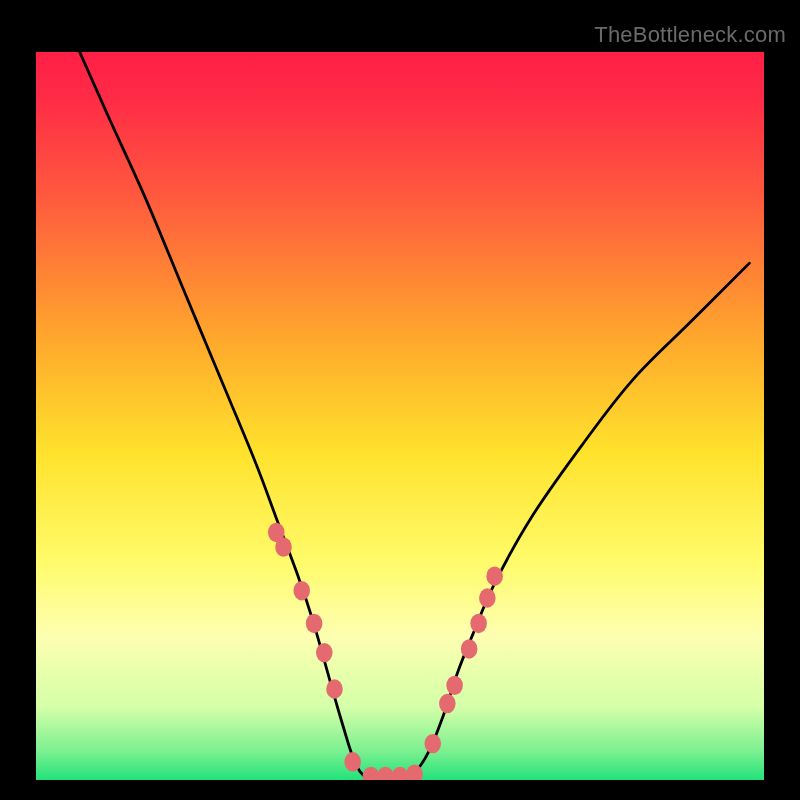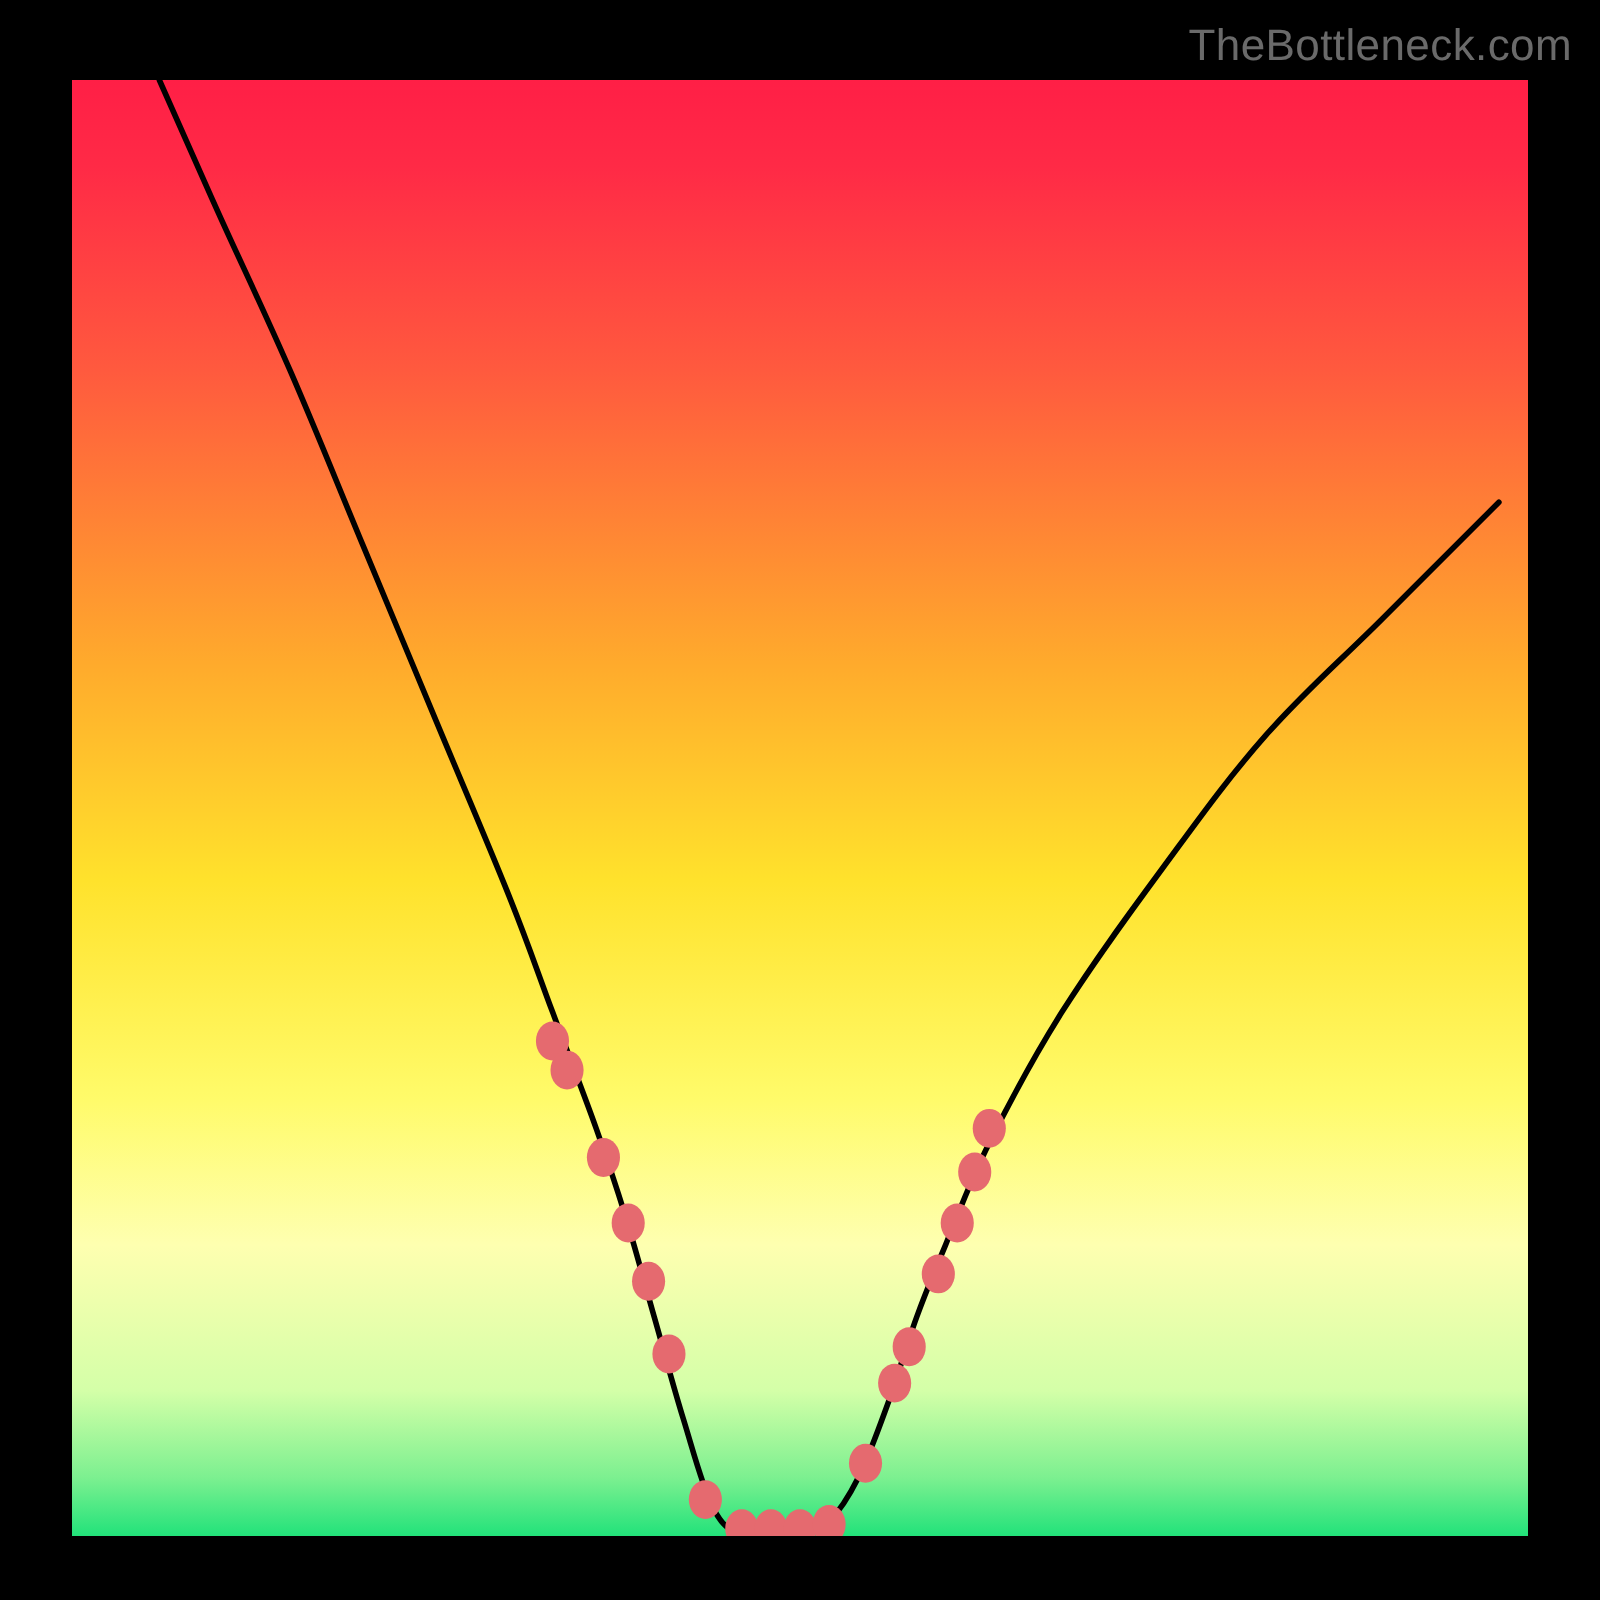--- a/index.html
+++ b/index.html
@@ -6,21 +6,21 @@
     margin: 0;
     padding: 0;
     width: 800px;
     height: 800px;
     background: #000000;
     overflow: hidden;
     font-family: Arial, Helvetica, sans-serif;
   }
   .canvas-wrap {
     position: absolute;
-    top: 4px;
+    top: 16px;
     left: 0;
     width: 800px;
     height: 748px;
   }
   .watermark {
     position: absolute;
     top: 6px;
     right: 14px;
     font-size: 22px;
     font-weight: 500;

